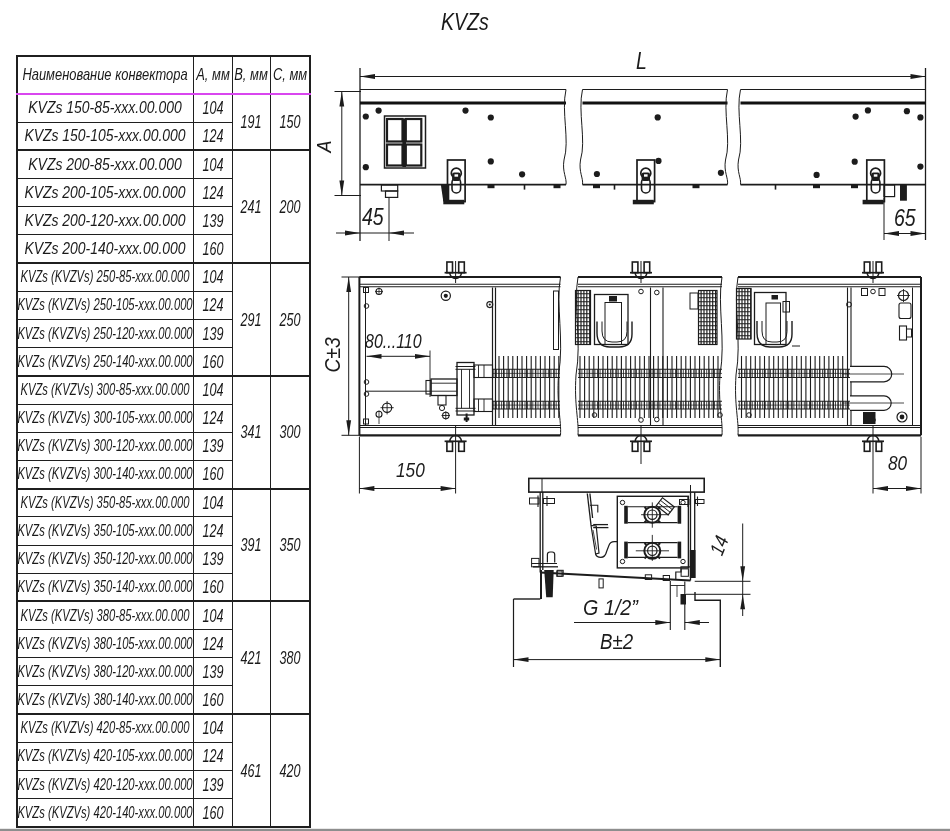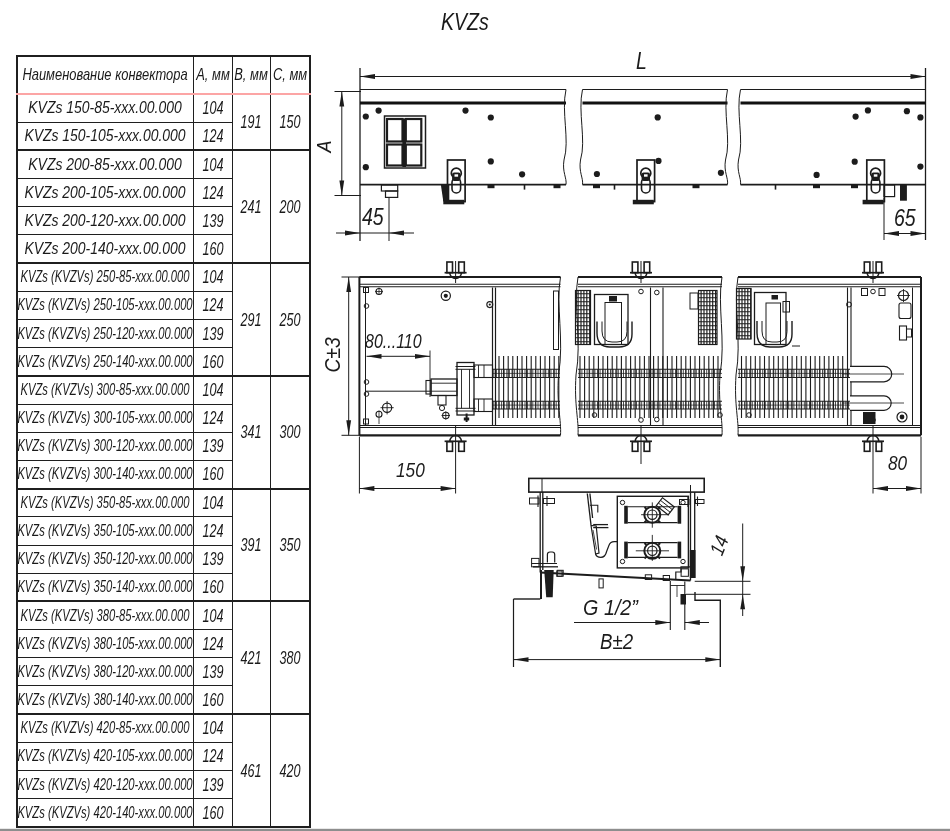--- a/index.html
+++ b/index.html
@@ -1,21 +1,21 @@
 <!DOCTYPE html>
 <html><head><meta charset="utf-8">
 <style>
 html,body{margin:0;padding:0;background:#fff;}
 #page{position:relative;width:950px;height:831px;background:#fff;overflow:hidden;
   font-family:"Liberation Sans", sans-serif;}
 #tbl{position:absolute;left:15.5px;top:55px;width:294px;height:772px;
   border-collapse:collapse;table-layout:fixed;}
 #tbl td{border:1px solid #1f1f1f;padding:0;text-align:center;vertical-align:middle;
   font-style:italic;font-size:17px;color:#1a1a1a;position:relative;white-space:nowrap;}
-#tbl tr.hdr td{border-bottom:2px solid #fca5a5;height:36px;}
+#tbl tr.hdr td{border-bottom:2px solid #d946ef;height:36px;}
 #tbl td.gtop,#tbl tr td.gtop{border-top:2px solid #1f1f1f;}
 #tbl tr{height:28.2px;}
 .cx{position:absolute;left:50%;top:50%;white-space:nowrap;transform-origin:center;}
 .h{transform:translate(-50%,-50%) scaleX(0.76);}
 .ns{transform:translate(-50%,-50%) scaleX(0.82);}
 .nl{transform:translate(-50%,-50%) scaleX(0.66);}
 .d{font-size:17.5px;transform:translate(-50%,-50%) scaleX(0.72);}
 svg{position:absolute;left:0;top:0;}
 #ttl{position:absolute;left:441px;top:9px;width:100px;font-style:italic;font-size:23px;
   color:#1a1a1a;transform:scaleX(0.85);transform-origin:left center;}

